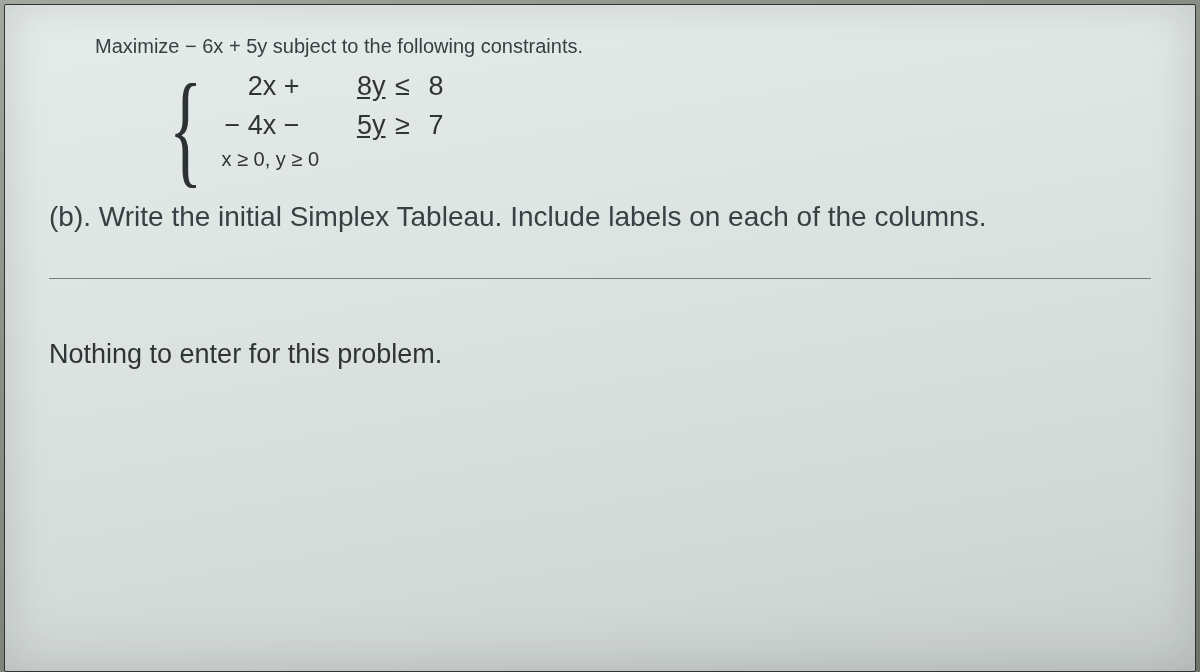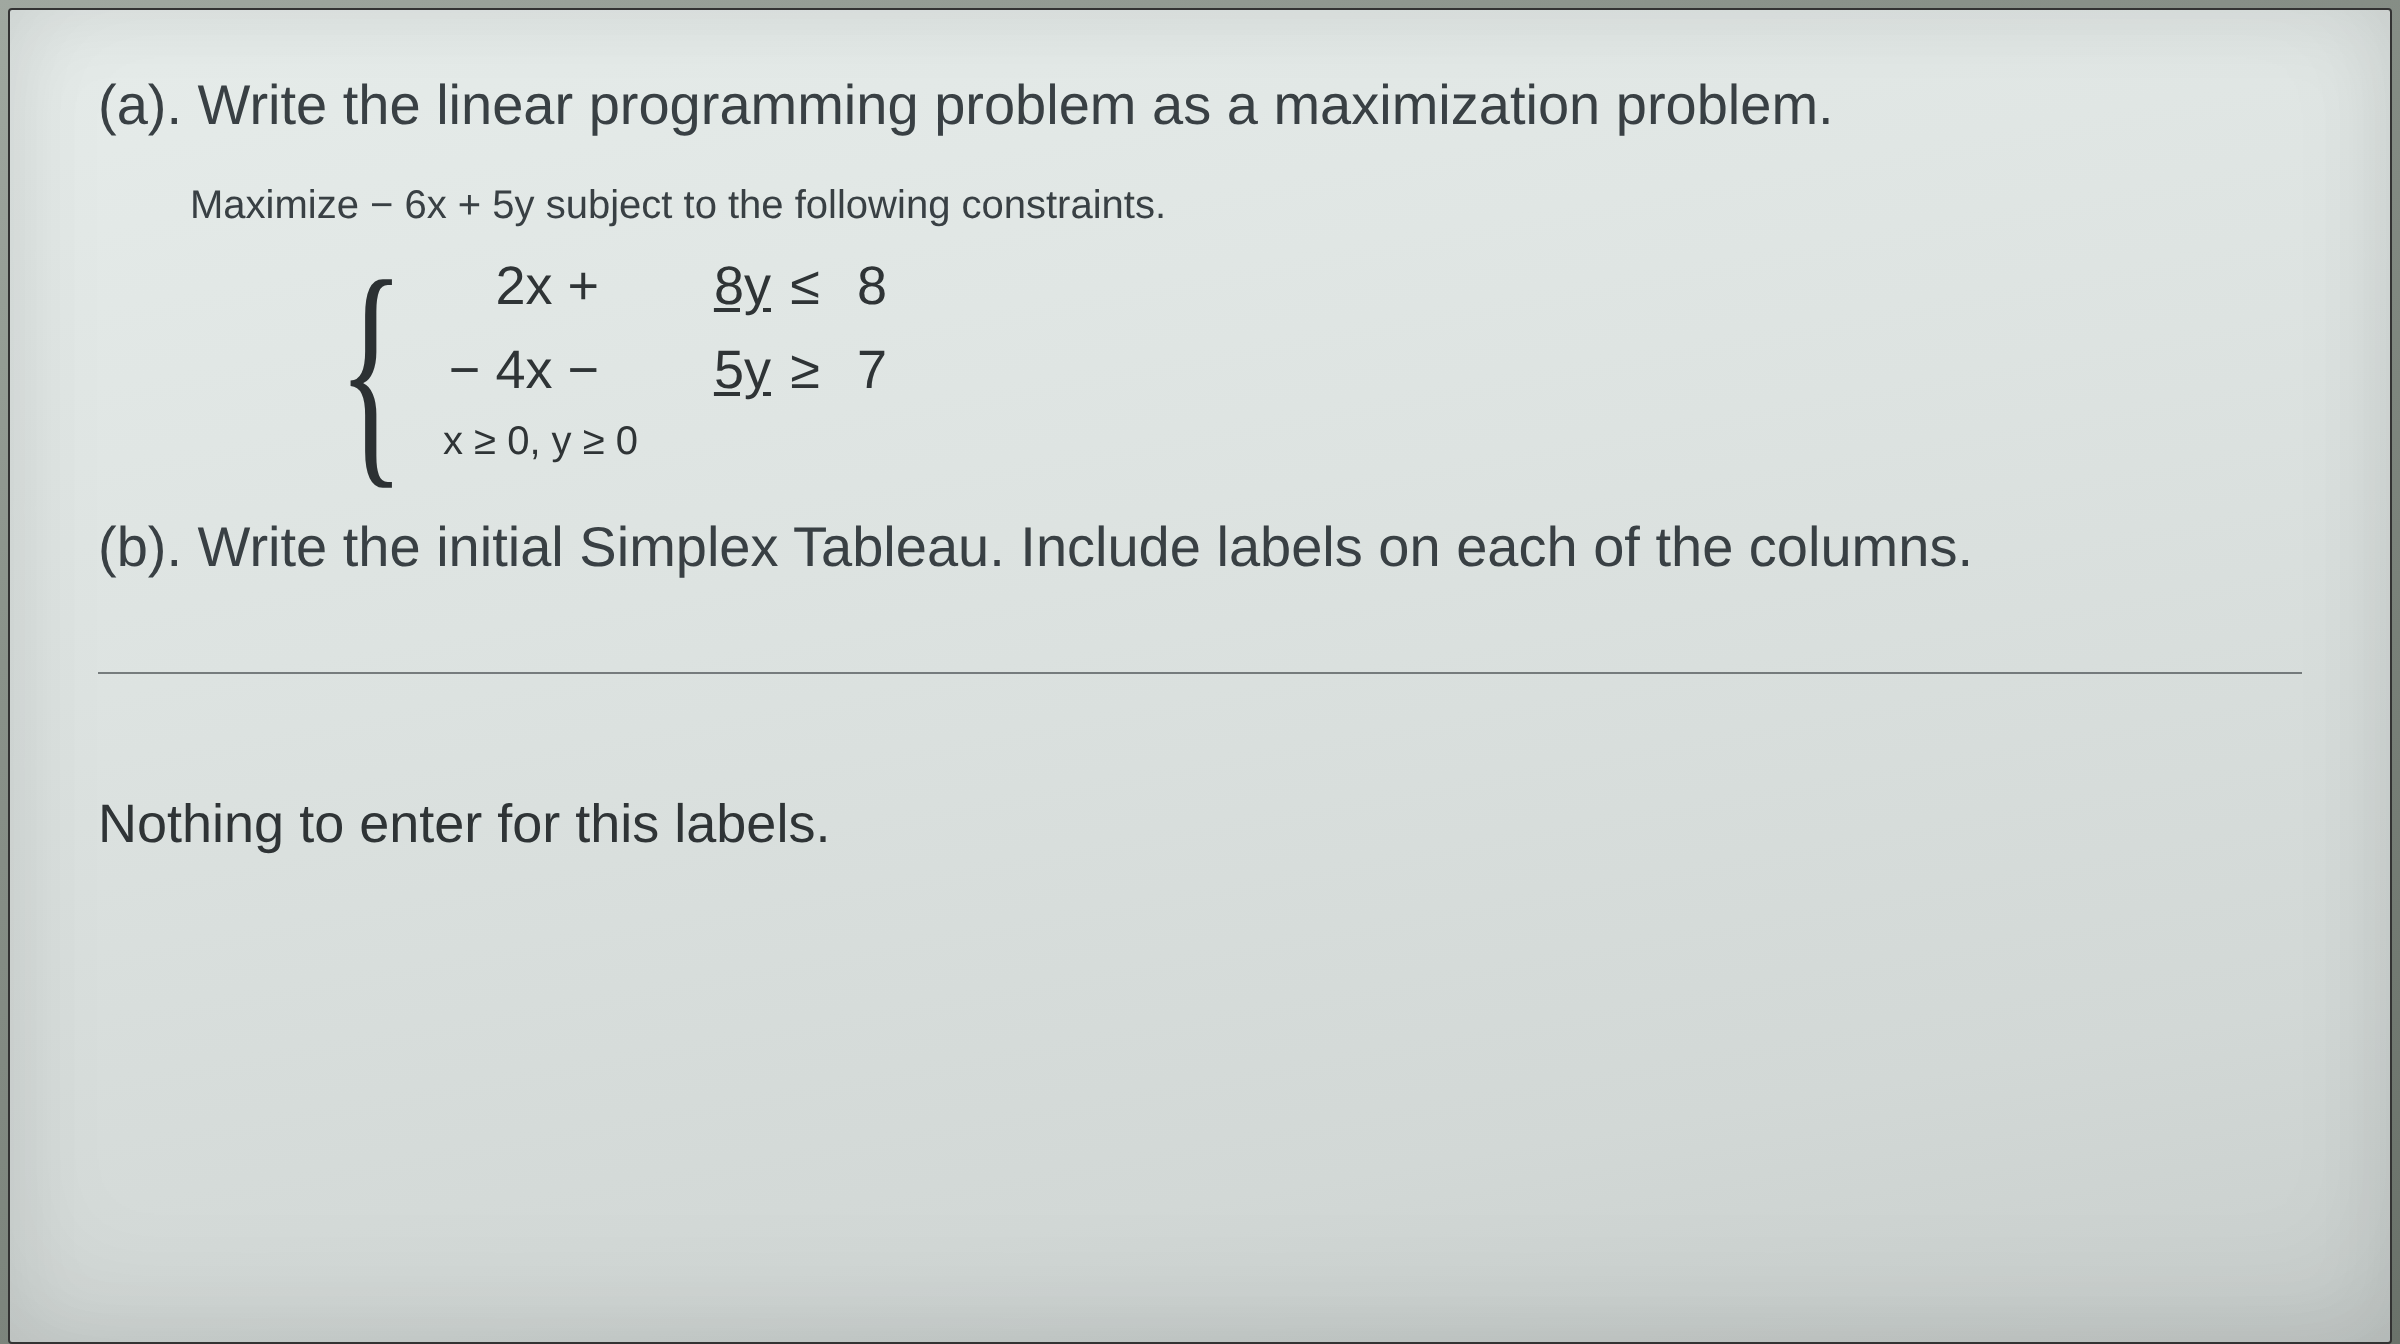--- a/index.html
+++ b/index.html
@@ -56,21 +56,21 @@
     color: #2c3133;
     font-family: "Times New Roman", serif;
     font-weight: 300;
     transform: scaleX(0.55) translateY(6px);
     transform-origin: left center;
     margin-right: -8px;
   }
   .constr-list {
     display: flex;
     flex-direction: column;
-    justify-content: space-between;
+    justify-content: flex-start;
     font-size: 27px;
     line-height: 1.45;
     color: #2f3436;
   }
   .row { display: flex; }
   .cell { display: inline-block; white-space: pre; }
   .c1 { width: 78px; text-align: right; }
   .c2 { width: 86px; text-align: right; text-decoration: underline; }
   .c3 { width: 34px; text-align: center; }
   .c4 { width: 24px; text-align: right; }
@@ -86,21 +86,20 @@
     font-size: 27px;
     color: #2f3436;
     margin: 0;
   }
 </style>
 </head>
 <body>
 
 <div class="page">
 
-  <p class="q-line">(a). Write the linear programming problem as a maximization problem.</p>
 
   <div class="indent">
     <p class="obj-line">Maximize − 6x + 5y subject to the following constraints.</p>
 
     <div class="constraints">
       <span class="brace">{</span>
       <div class="constr-list">
         <div class="row">
           <span class="cell c1">2x +</span>
           <span class="cell c2">8y</span>
@@ -115,15 +114,15 @@
         </div>
         <div class="nonneg">x ≥ 0, y ≥ 0</div>
       </div>
     </div>
   </div>
 
   <p class="q-line">(b). Write the initial Simplex Tableau.  Include labels on each of the columns.</p>
 
   <hr class="hr">
 
-  <p class="footer-note">Nothing to enter for this labels.</p>
+  <p class="footer-note">Nothing to enter for this problem.</p>
 
 </div>
 
 </body></html>

